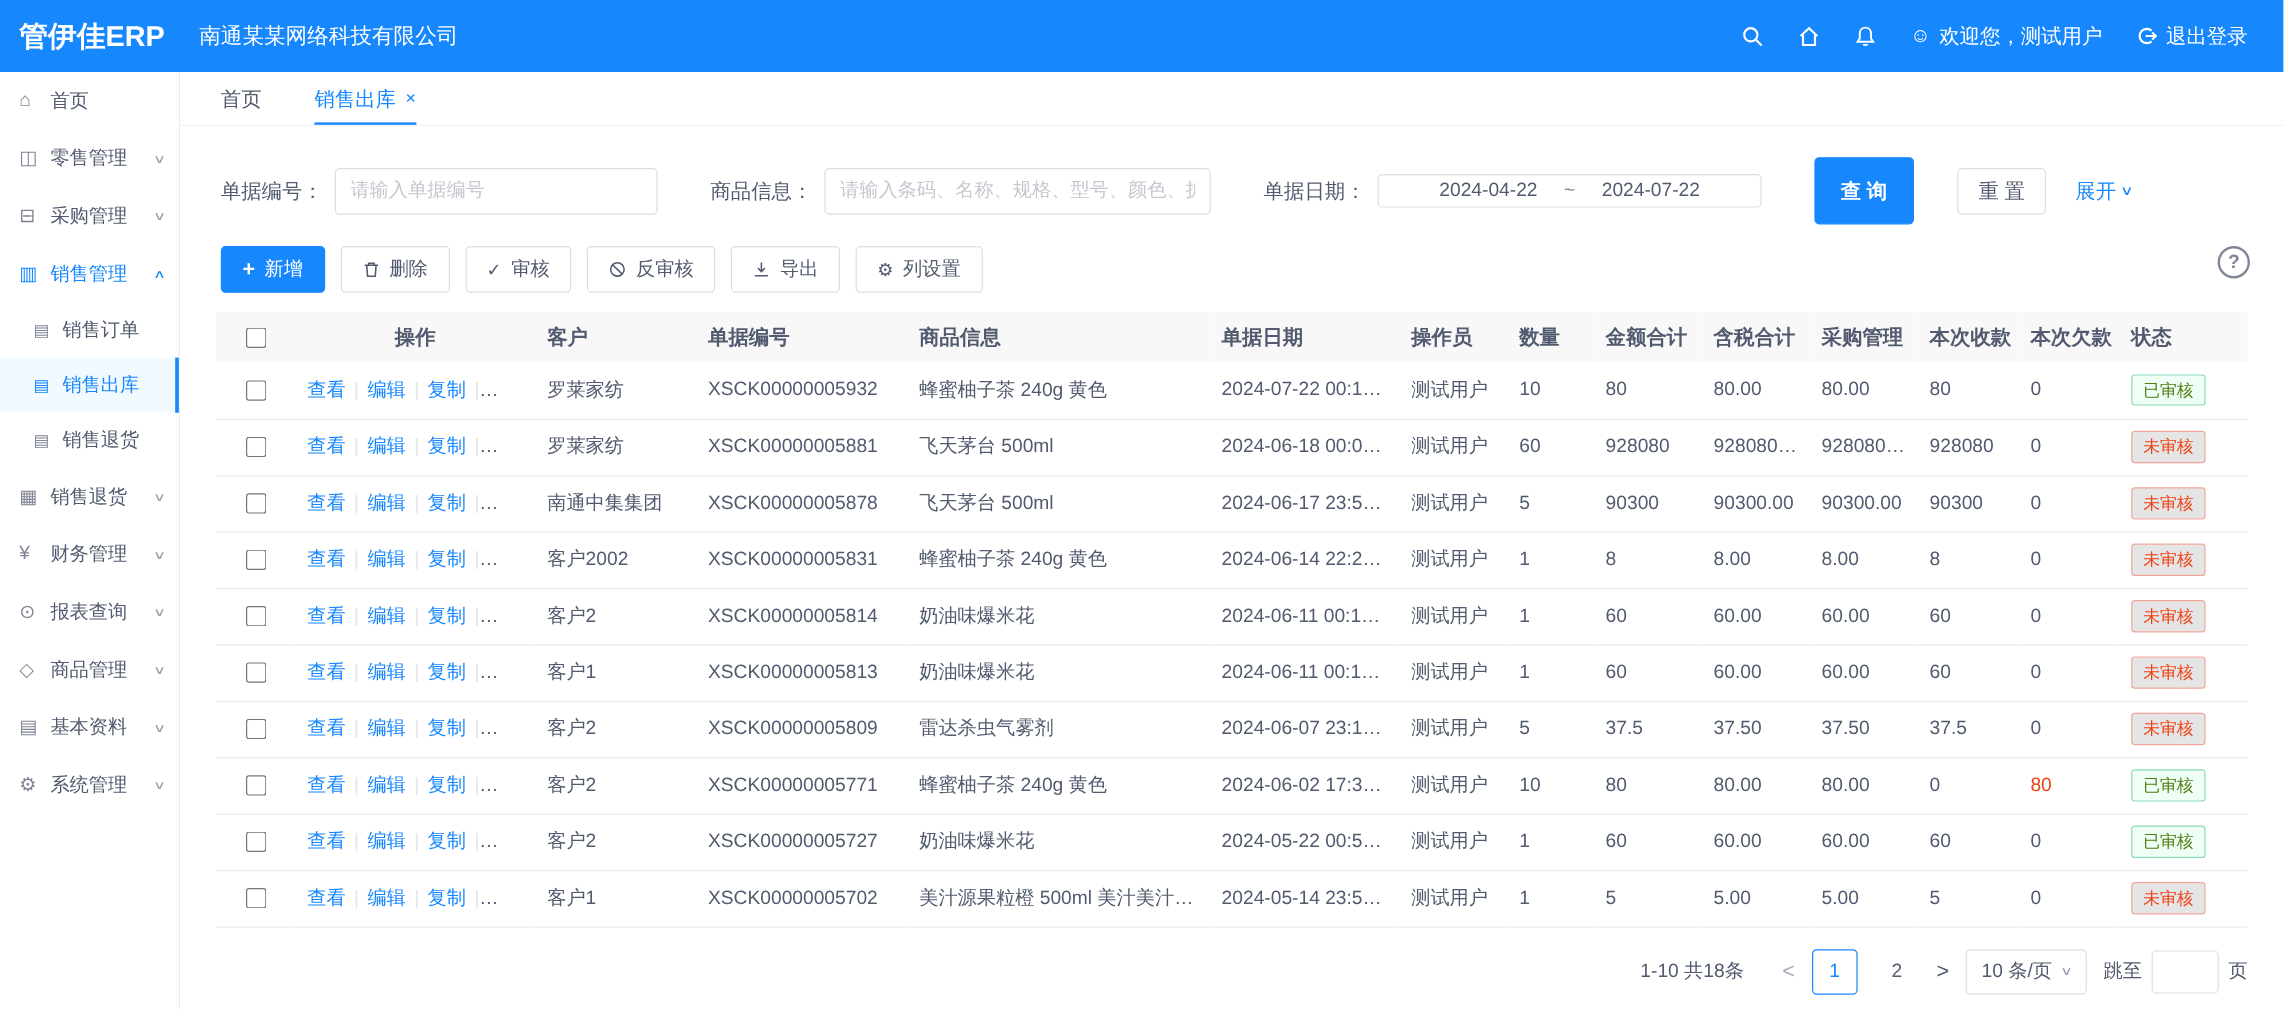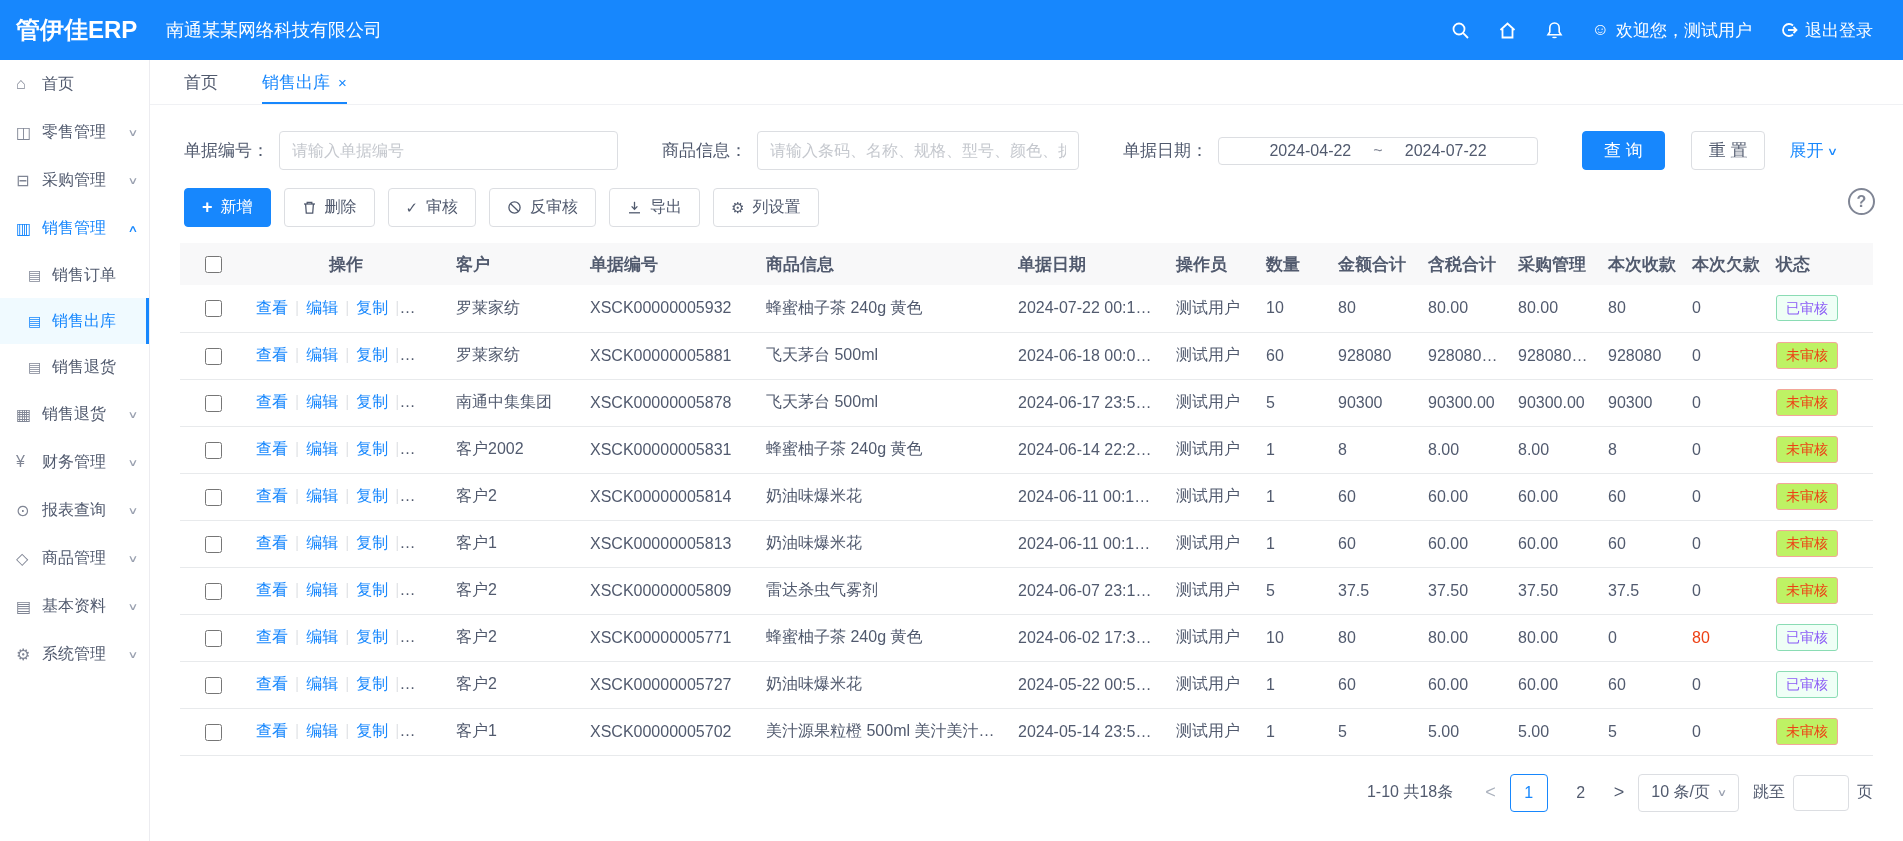--- a/index.html
+++ b/index.html
@@ -36,26 +36,26 @@
   .tab.active { color:#1787fd; }
   .tab.active:after { content:""; position:absolute; left:0; right:0; bottom:0; height:2px; background:#1787fd; }
   .tab .close-x { font-size:15px; }
 
   
   .filters { display:flex; align-items:center; padding:26px 34px 10px; }
   .f-group { display:flex; align-items:center; margin-right:44px; }
   .f-label { font-size:17px; white-space:nowrap; margin-right:10px; }
   input.text { height:39px; border:1px solid #dcdee2; border-radius:4px; padding:0 12px; font-size:16px; color:#515a6e; outline:none; }
   input::placeholder { color:#c5c8ce; }
-  .in-order { width:339px; }
+  .in-order { width:269px; }
   .in-product { width:322px; }
   .date-box { width:320px; height:28px; border:1px solid #dcdee2; border-radius:4px; display:flex; align-items:center; justify-content:center; background:#fff; }
   .date-box input { border:none; width:126px; text-align:center; font-size:16px; color:#515a6e; outline:none; }
   .date-sep { color:#808695; }
-  .btn-search { background:#1787fd; color:#fff; border:1px solid #1787fd; height:39px; padding:0 21px; border-radius:4px; font-size:17px; cursor:pointer; margin-right:26px; }
+  .btn-search { background:#1787fd; color:#fff; border:1px solid #1787fd; height:56px; padding:0 21px; border-radius:4px; font-size:17px; cursor:pointer; margin-right:36px;font-weight:bold; }
   .btn-reset { background:#fff; border:1px solid #dcdee2; height:39px; padding:0 17px; border-radius:4px; font-size:17px; color:#515a6e; cursor:pointer; margin-right:24px; }
   .expand-link { color:#1787fd; font-size:17px; cursor:pointer; display:inline-flex; align-items:center; gap:5px; white-space:nowrap; }
   .expand-link .chev { font-size:12px; transform:scale(1.3,0.9); }
 
   
   .actionbar { display:flex; align-items:center; gap:13px; padding:8px 34px 16px; position:relative; }
   .btn { height:39px; display:inline-flex; align-items:center; gap:8px; padding:0 17px; border:1px solid #dcdee2; border-radius:4px; background:#fff; font-size:16px; color:#515a6e; cursor:pointer; }
   .btn .bi { display:inline-flex; align-items:center; font-size:15px; }
   .btn-primary { background:#1787fd; border-color:#1787fd; color:#fff; }
   .btn-primary .bi { font-size:18px; font-weight:bold; }
@@ -65,22 +65,22 @@
   .table-wrap { padding:0 30px; }
   table { width:100%; border-collapse:collapse; table-layout:fixed; }
   thead th { background:#f8f8f9; height:42px; font-size:17px; font-weight:bold; color:#515a6e; text-align:left; padding:0 10px; white-space:nowrap; overflow:hidden; }
   thead th.th-ops { text-align:center; }
   tbody td { height:47px; border-bottom:1px solid #e8eaec; padding:0 10px; font-size:16px; color:#515a6e; white-space:nowrap; overflow:hidden; text-overflow:ellipsis; }
   .c-check { text-align:center; }
   input[type="checkbox"] { width:17px; height:17px; accent-color:#1787fd; cursor:pointer; vertical-align:middle; }
   td a { color:#1787fd; cursor:pointer; text-decoration:none; }
   .sep { color:#e3e5e8; margin:0 7px; }
   .badge { display:inline-block; padding:3px 9px; font-size:14px; border-radius:3px; border:1px solid; line-height:1.3; }
-  .badge.approved { color:#8b5cf6; border-color:#8adcb4; background:#effff6; }
-  .badge.pending  { color:#ed4014; border-color:#f3a79a; background:#bef264; }
+  .badge.approved { color:#4d7c0f; border-color:#8adcb4; background:#effff6; }
+  .badge.pending  { color:#ed4014; border-color:#f3a79a; background:#e5e5e5; }
   .red-text { color:#ed4014; }
 
   
   .pagination { display:flex; align-items:center; justify-content:flex-end; gap:14px; padding:18px 30px; font-size:16px; color:#515a6e; }
   .pg-total { margin-right:18px; }
   .pg-arrow { color:#a9b0bc; font-size:18px; cursor:pointer; background:none; border:none; font-family:inherit; }
   .pg-arrow.next { color:#515a6e; }
   .pg-num { min-width:38px; height:38px; display:inline-flex; align-items:center; justify-content:center; border-radius:4px; cursor:pointer; background:#fff; border:1px solid transparent; }
   .pg-num.active { border-color:#1787fd; color:#1787fd; }
   .pg-size { height:38px; border:1px solid #dcdee2; border-radius:4px; display:inline-flex; align-items:center; gap:8px; padding:0 12px; cursor:pointer; background:#fff; }

